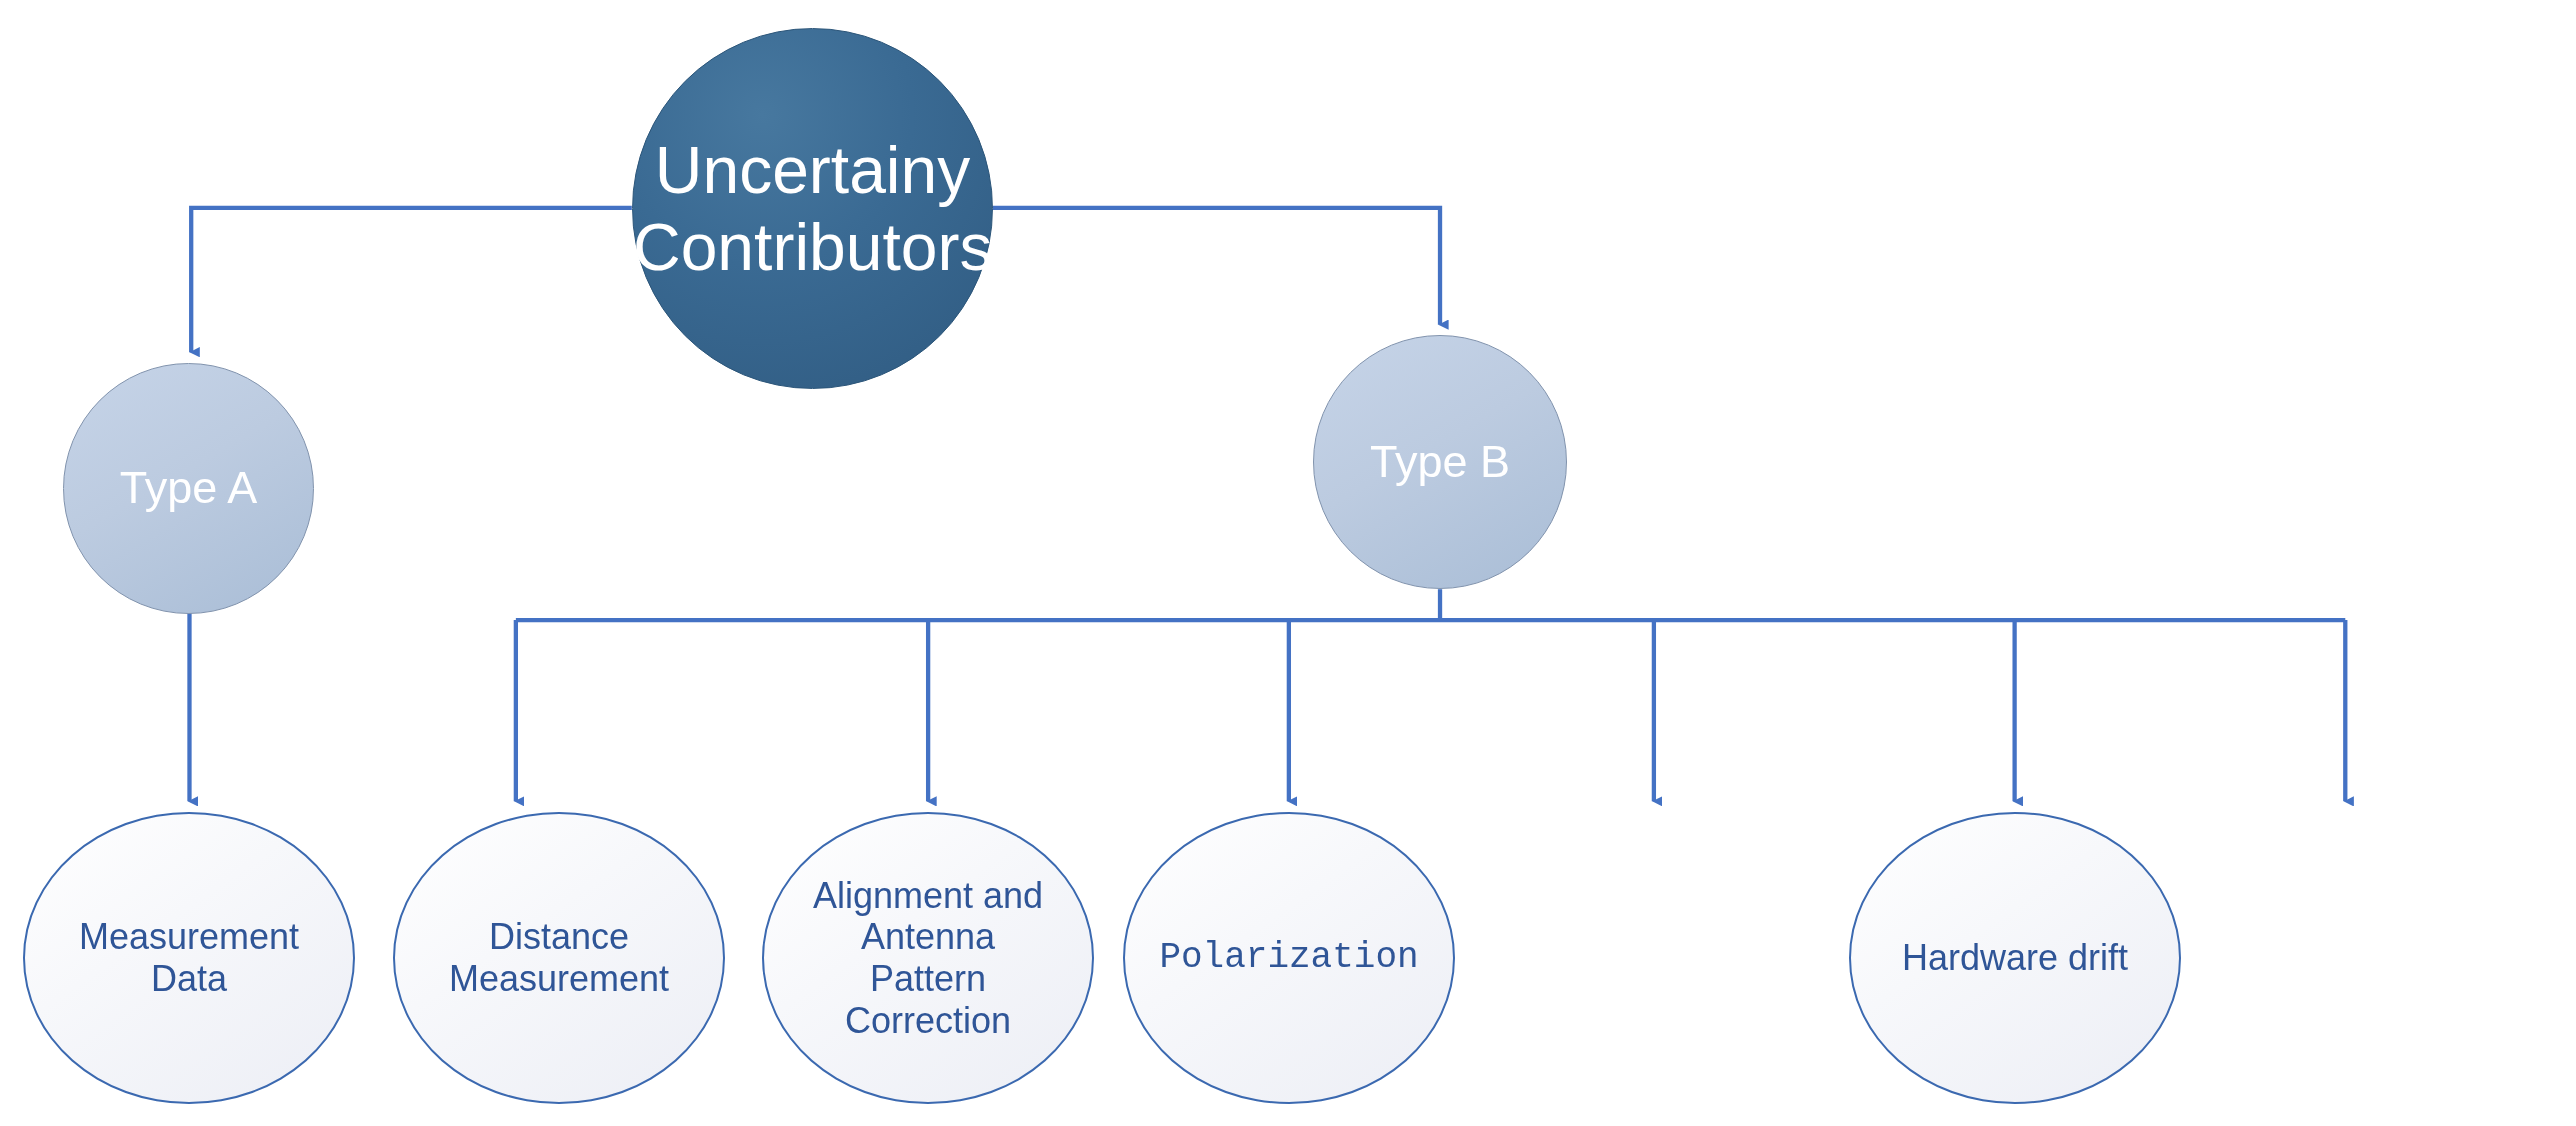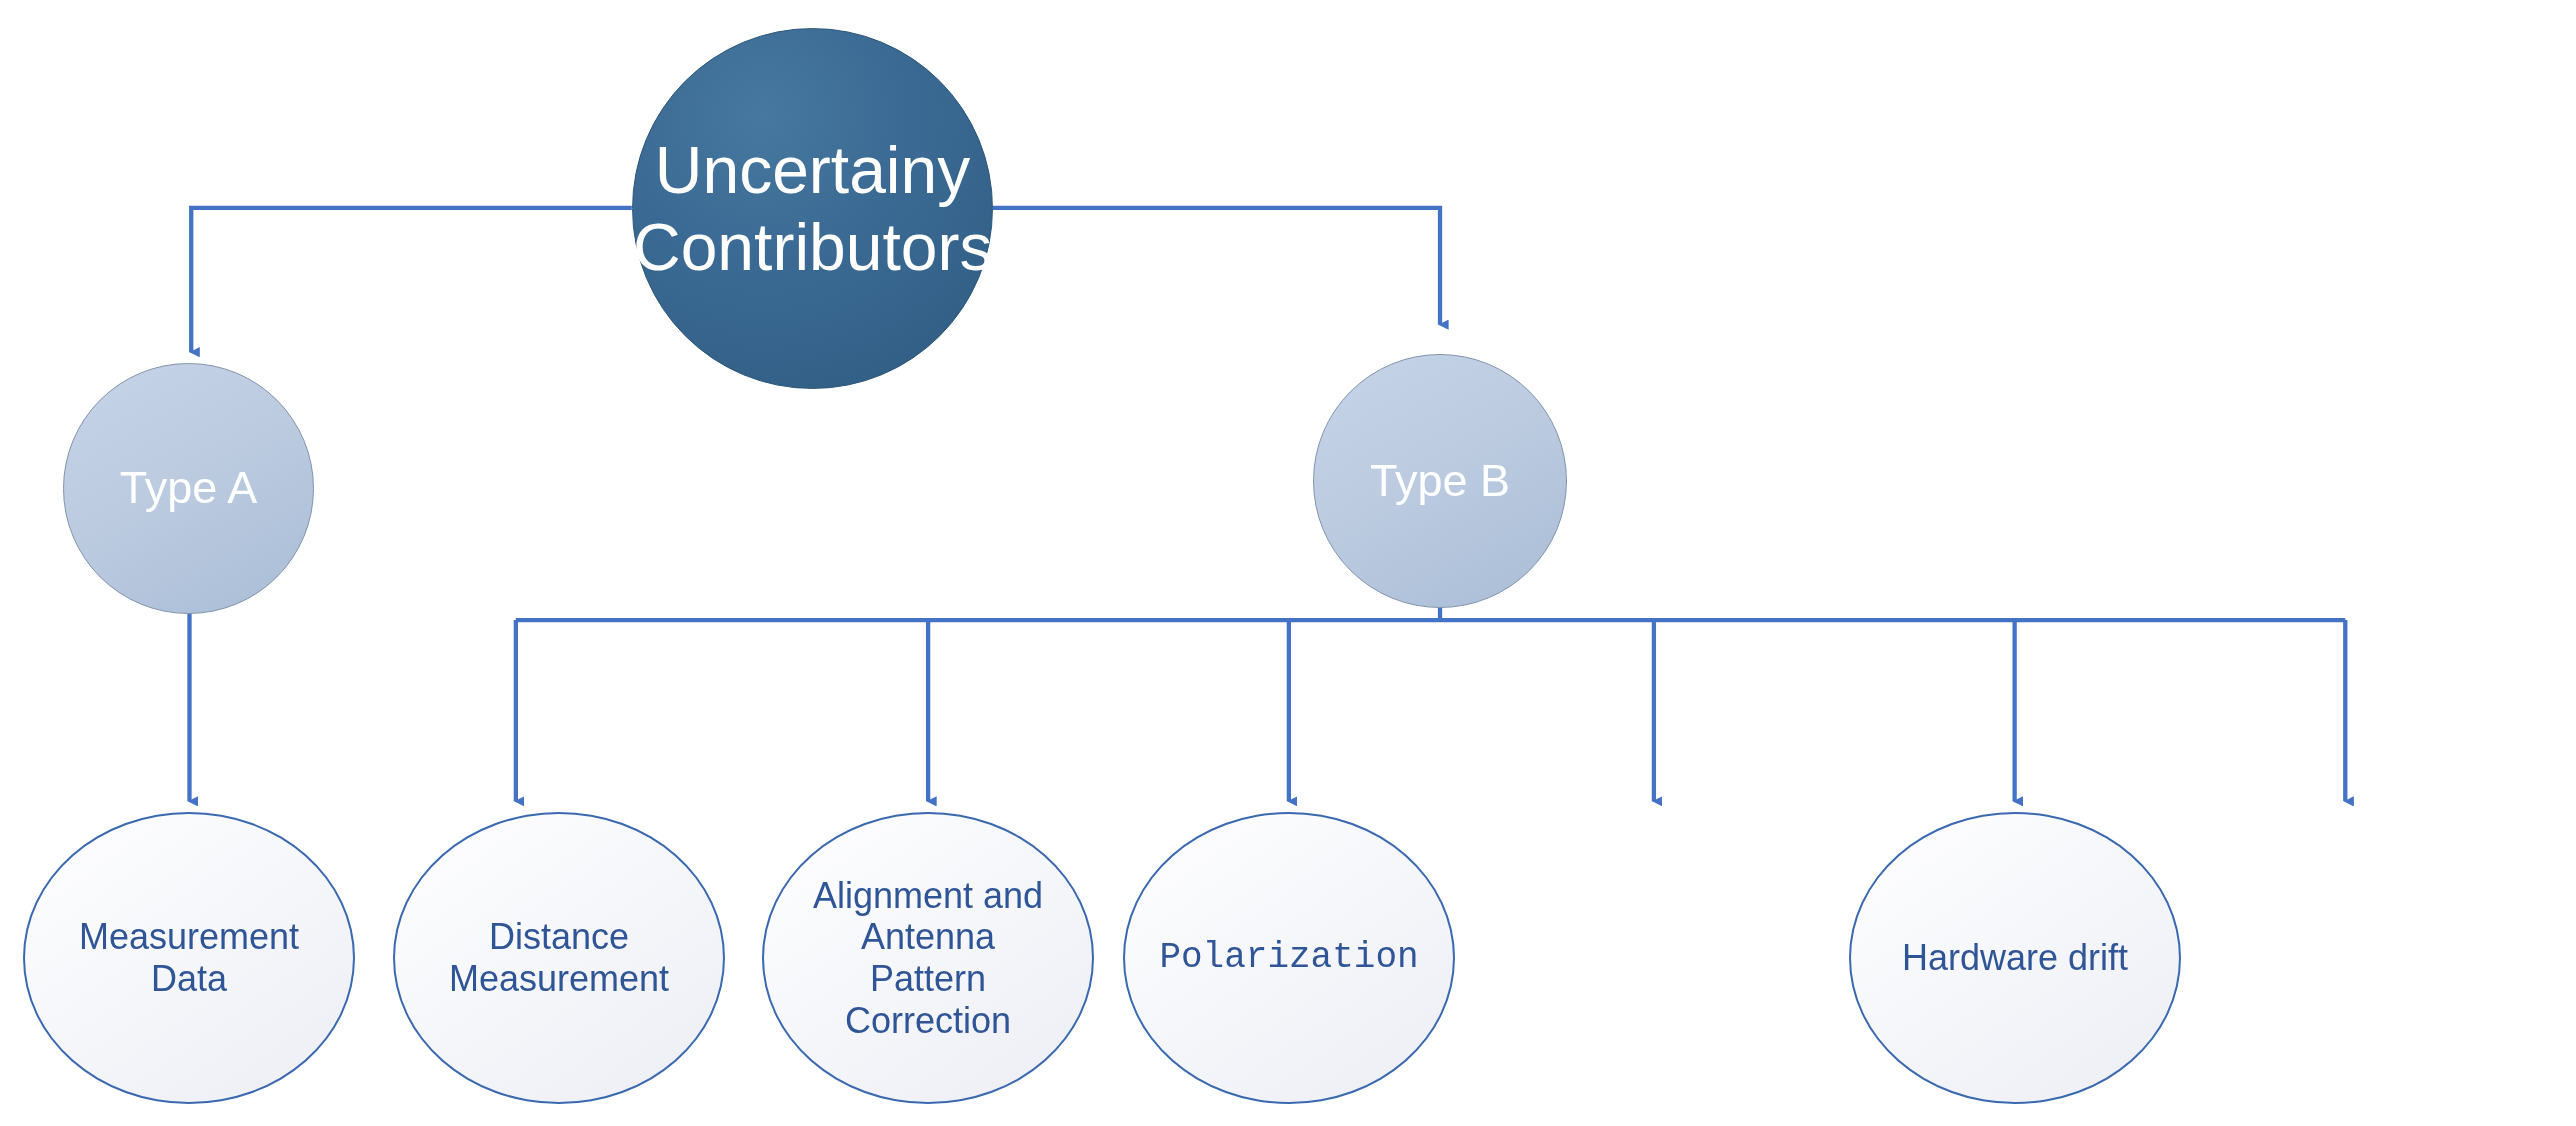--- a/index.html
+++ b/index.html
@@ -62,21 +62,21 @@
     font-size: 45px;
   }
   .node-typea {
     left: 63px;
     top: 363px;
     width: 251px;
     height: 251px;
   }
   .node-typeb {
     left: 1313px;
-    top: 354px;
+    top: 335px;
     width: 254px;
     height: 254px;
   }
 
   
   .node-leaf {
     top: 812px;
     width: 332px;
     height: 292px;
     background: linear-gradient(145deg, #ffffff 0%, #f7f8fb 40%, #eceef5 100%);

